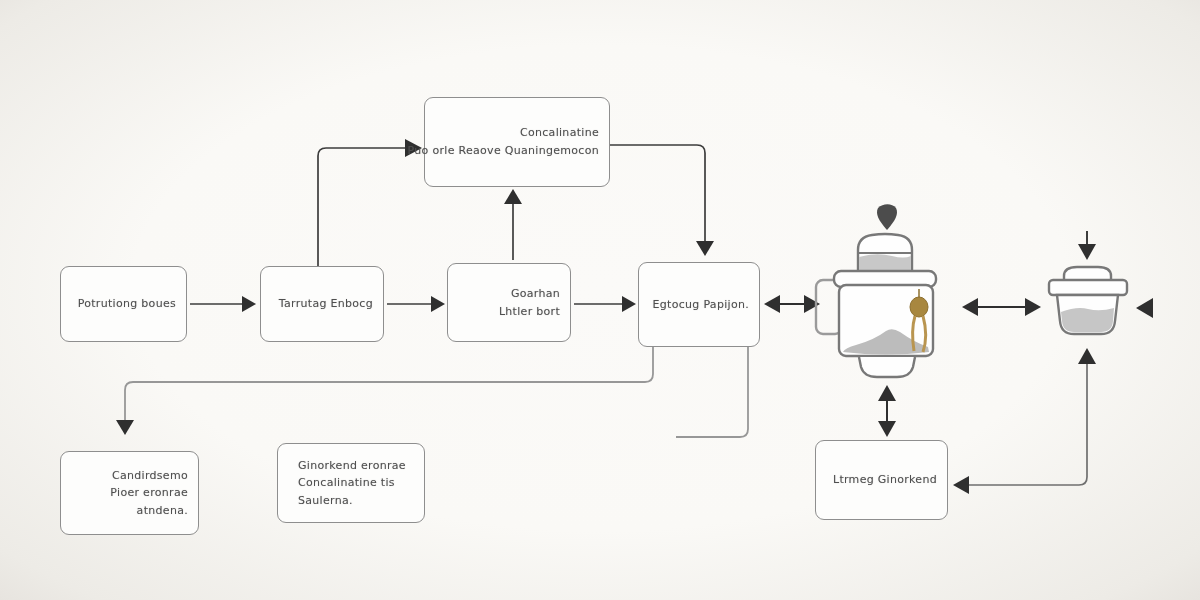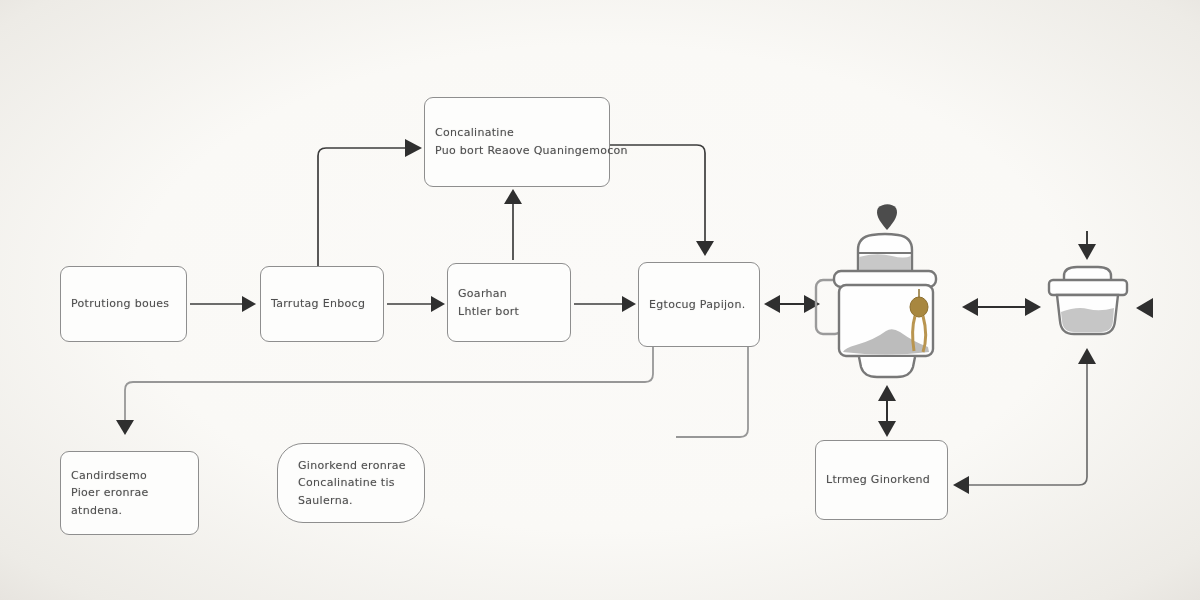--- a/index.html
+++ b/index.html
@@ -9,26 +9,26 @@
     background:#f2f0ec;
   }
   .stage{
     position:relative;width:1200px;height:600px;
     background:radial-gradient(ellipse at 50% 48%, #fbfaf8 0%, #faf9f6 55%, #edebe6 92%, #e7e4df 100%);
   }
   .layer{position:absolute;left:0;top:0;}
   .node{
     position:absolute;box-sizing:border-box;
     background:#fdfdfc;border:1.6px solid #8e8e8e;border-radius:9px;
-    display:flex;flex-direction:column;justify-content:center;align-items:flex-start;
+    display:flex;flex-direction:column;justify-content:center;align-items:flex-end;
     text-align:center;color:#4f4f4f;font-size:11px;line-height:1.6;
     letter-spacing:.3px;padding:6px 10px;
     text-shadow:0 0 1px rgba(90,90,90,.35);
   }
-  .node.align-left{align-items:flex-start;text-align:left;padding-left:20px;border-radius:26px;}
+  .node.align-left{align-items:flex-start;text-align:left;padding-left:20px;}
   .ln{display:block;white-space:nowrap;}
 </style>
 </head>
 <body>
 
 <div class="stage">
 
   <svg class="layer" width="1200" height="600" viewBox="0 0 1200 600">
 
     <g stroke="#979797" stroke-width="1.8" fill="none">
@@ -110,21 +110,21 @@
     <g>
       <path d="M1064,281 L1064,276 Q1064,267 1077,267 L1098,267 Q1111,267 1111,276 L1111,281 Z" fill="#fefefe" stroke="#787878" stroke-width="2.4"></path>
       <rect x="1049" y="280" width="78" height="15" rx="4" fill="#fefefe" stroke="#787878" stroke-width="2.4"></rect>
       <path d="M1057,295 L1118,295 L1115,321 Q1114,334 1101,334 L1074,334 Q1061,334 1060,321 Z" fill="#fefefe" stroke="#787878" stroke-width="2.4"></path>
       <path d="M1061,312 Q1077,306 1088,309 Q1100,312 1114,308 L1113,321 Q1112,332 1101,332 L1074,332 Q1063,332 1062,321 Z" fill="#c6c6c6"></path>
     </g>
   </svg>
 
   <div class="node" style="left:424px;top:97px;width:186px;height:90px">
     <span class="ln">Concalinatine</span>
-    <span class="ln">Puo bort Reaove Quaningemocon</span>
+    <span class="ln">Puo orle Reaove Quaningemocon</span>
   </div>
 
   <div class="node" style="left:60px;top:266px;width:127px;height:76px">
     <span class="ln">Potrutiong boues</span>
   </div>
 
   <div class="node" style="left:260px;top:266px;width:124px;height:76px">
     <span class="ln">Tarrutag Enbocg</span>
   </div>
 

